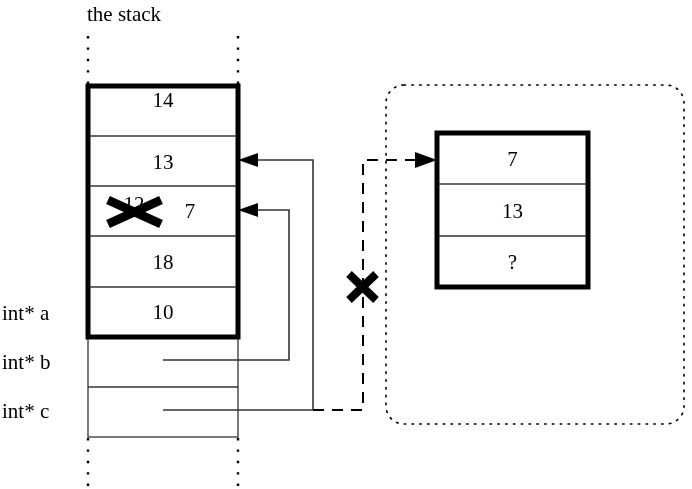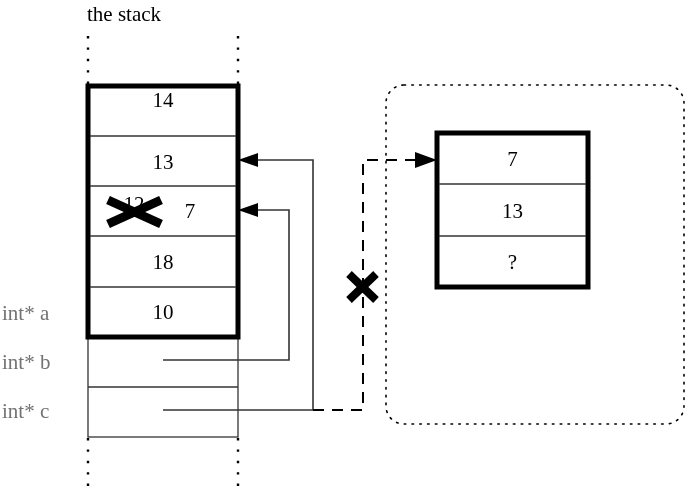--- a/index.html
+++ b/index.html
@@ -32,21 +32,21 @@
   .cell-text {
     position: absolute;
     font-size: 21px;
     color: #000;
     text-align: center;
     white-space: nowrap;
   }
   .var-label {
     position: absolute;
     font-size: 21px;
-    color: #737373;
+    color: #000000;
     white-space: nowrap;
   }
 </style>
 </head>
 <body>
 
 <div id="canvas">
 
   <div class="heading" style="left:87px; top:2px; width:152px;">the stack</div>
 

